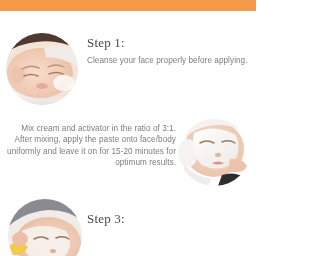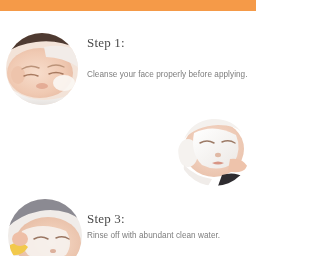--- a/index.html
+++ b/index.html
@@ -64,21 +64,21 @@
     font-weight: 400;
     letter-spacing: 0.05px;
   }
 
   #block-step1 {
     position: absolute;
     left: 87px;
     top: 36px;
     width: 166px;
   }
-  #block-step1 .body-text { margin-top: 20px; }
+  #block-step1 .body-text { margin-top: 6px; }
 
   #block-step2 {
     position: absolute;
     left: 4px;
     top: 123px;
     width: 172px;
     text-align: right;
   }
 
   #block-step3 {
@@ -149,20 +149,23 @@
       <path d="M22 30 Q29 26 36 30" stroke="#9c7a66" stroke-width="1.5" fill="none" stroke-linecap="round"></path>
       <path d="M44 29 Q51 26 57 30" stroke="#9c7a66" stroke-width="1.4" fill="none" stroke-linecap="round"></path>
       <ellipse cx="40" cy="42" rx="3" ry="2.2" fill="#e0b9a5"></ellipse>
       <path d="M34 50 Q40 47 46 50 Q40 53 34 50 Z" fill="#d89584"></path>
       <path d="M52 46 Q64 44 70 54 Q62 62 50 58 Z" fill="#eec3ab"></path>
       <path d="M44 62 Q56 58 66 64 L66 73 L40 73 Z" fill="#2e2c30"></path>
       <path d="M6 52 Q18 64 34 66 L30 73 L4 73 Z" fill="#f0ece9"></path>
     </svg>
   </div>
 
+  <div id="block-step2">
+    <div class="body-text">Mix cream and activator in the ratio of 3:1. After mixing, apply the paste onto face/body uniformly and leave it on for 15-20 minutes for optimum results.</div>
+  </div>
 
   <div class="photo" id="photo-step3">
     <svg viewBox="0 0 74 74" preserveAspectRatio="xMidYMid slice">
       <defs>
         <radialGradient id="skin3" cx="55%" cy="50%" r="70%">
           <stop offset="0%" stop-color="#f7dcc9"></stop>
           <stop offset="100%" stop-color="#e4b79e"></stop>
         </radialGradient>
       </defs>
       <rect x="0" y="0" width="74" height="74" fill="#f0ece9"></rect>
@@ -174,16 +177,15 @@
       <ellipse cx="45" cy="52" rx="3" ry="2" fill="#dcb09c"></ellipse>
       <path d="M40 60 Q46 57 52 60 Q46 63 40 60 Z" fill="#d29182"></path>
       <path d="M2 46 Q12 40 20 48 Q14 58 2 56 Z" fill="#f2c94c"></path>
       <path d="M4 62 Q14 56 22 64 Q14 74 2 70 Z" fill="#f4d35e"></path>
       <ellipse cx="12" cy="40" rx="8" ry="7" fill="#eebfa7"></ellipse>
     </svg>
   </div>
 
   <div id="block-step3">
     <div class="step-heading">Step 3:</div>
-    <div class="body-text">Rinse off with abundant clean water.</div>
   </div>
 
 </div>
 
 </body></html>

